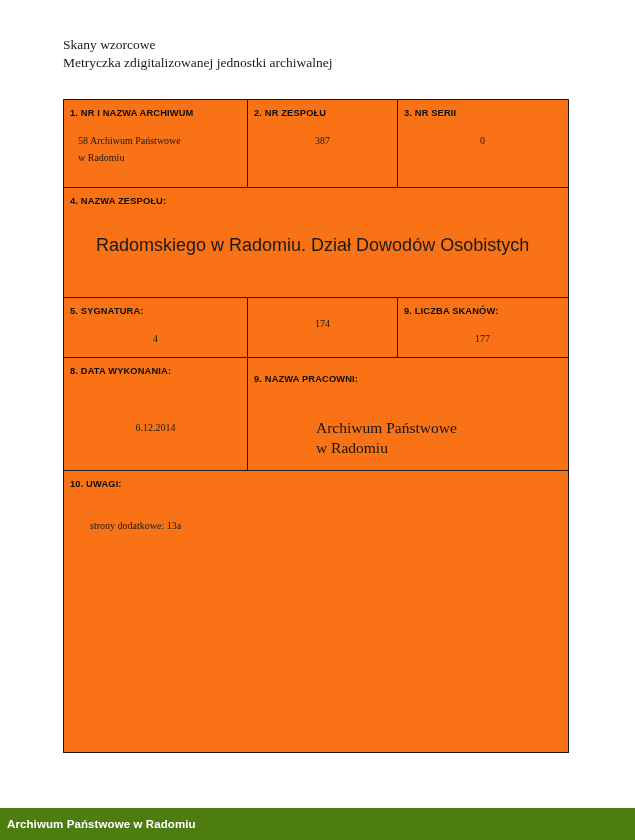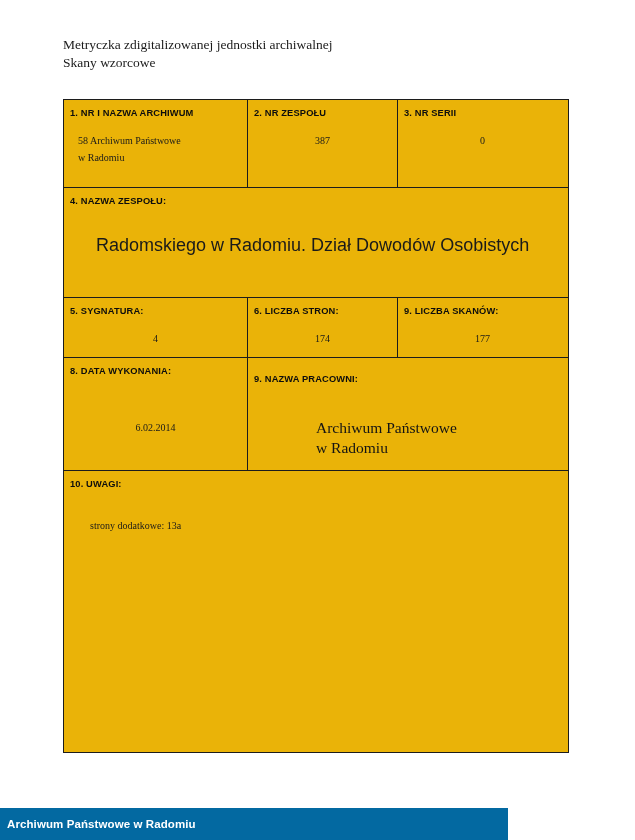--- a/index.html
+++ b/index.html
@@ -32,21 +32,21 @@
   }
 
   
   .form-table {
     position: absolute;
     left: 63px;
     top: 99px;
     width: 506px;
     border: 1.6px solid #1c1c1c;
     box-sizing: border-box;
-    background: #eab308;
+    background: #f97316;
   }
   .trow {
     display: flex;
     border-bottom: 1.6px solid #1c1c1c;
     box-sizing: border-box;
   }
   .trow.last { border-bottom: none; }
 
   .tcell {
     box-sizing: border-box;
@@ -131,41 +131,41 @@
 
   
   .row10 { height: 281px; }
   .r10-val { padding: 27px 0 0 26px; }
 
   
   .footer-bar {
     position: absolute;
     left: 0;
     bottom: 0;
-    width: 508px;
+    width: 635px;
     height: 32px;
-    background: #0369a1;
+    background: #4d7c0f;
   }
   .footer-text {
     font-family: "Liberation Sans", sans-serif;
     font-weight: bold;
     font-size: 11.5px;
     color: #ffffff;
     line-height: 32px;
     padding-left: 7px;
     letter-spacing: 0.1px;
     white-space: nowrap;
   }
 </style>
 </head>
 <body>
 
 <div class="doc-header">
+  <div class="hline">Skany wzorcowe</div>
   <div class="hline">Metryczka zdigitalizowanej jednostki archiwalnej</div>
-  <div class="hline">Skany wzorcowe</div>
 </div>
 
 <div class="form-table">
 
   <div class="trow row1">
     <div class="tcell c1">
       <div class="field-label">1. NR I NAZWA ARCHIWUM</div>
       <div class="field-value r1-name">
         <div>58 Archiwum Państwowe</div>
         <div>w Radomiu</div>
@@ -189,33 +189,32 @@
       </div>
     </div>
   </div>
 
   <div class="trow row567">
     <div class="tcell c1">
       <div class="field-label">5. SYGNATURA:</div>
       <div class="field-value val-center r567-val">4</div>
     </div>
     <div class="tcell c2">
-      <div class="field-label">6. LICZBA STRON:</div>
       <div class="field-value val-center r567-val">174</div>
     </div>
     <div class="tcell c3 lastcol">
       <div class="field-label">9. LICZBA SKANÓW:</div>
       <div class="field-value val-center r567-val">177</div>
     </div>
   </div>
 
   <div class="trow row89">
     <div class="tcell c8">
       <div class="field-label">8. DATA WYKONANIA:</div>
-      <div class="field-value val-center r8-val">6.02.2014</div>
+      <div class="field-value val-center r8-val">6.12.2014</div>
     </div>
     <div class="tcell c9 lastcol">
       <div class="field-label">9. NAZWA PRACOWNI:</div>
       <div class="workshop-block">
         <div class="workshop-line">Archiwum Państwowe</div>
         <div class="workshop-line">w Radomiu</div>
       </div>
     </div>
   </div>
 

